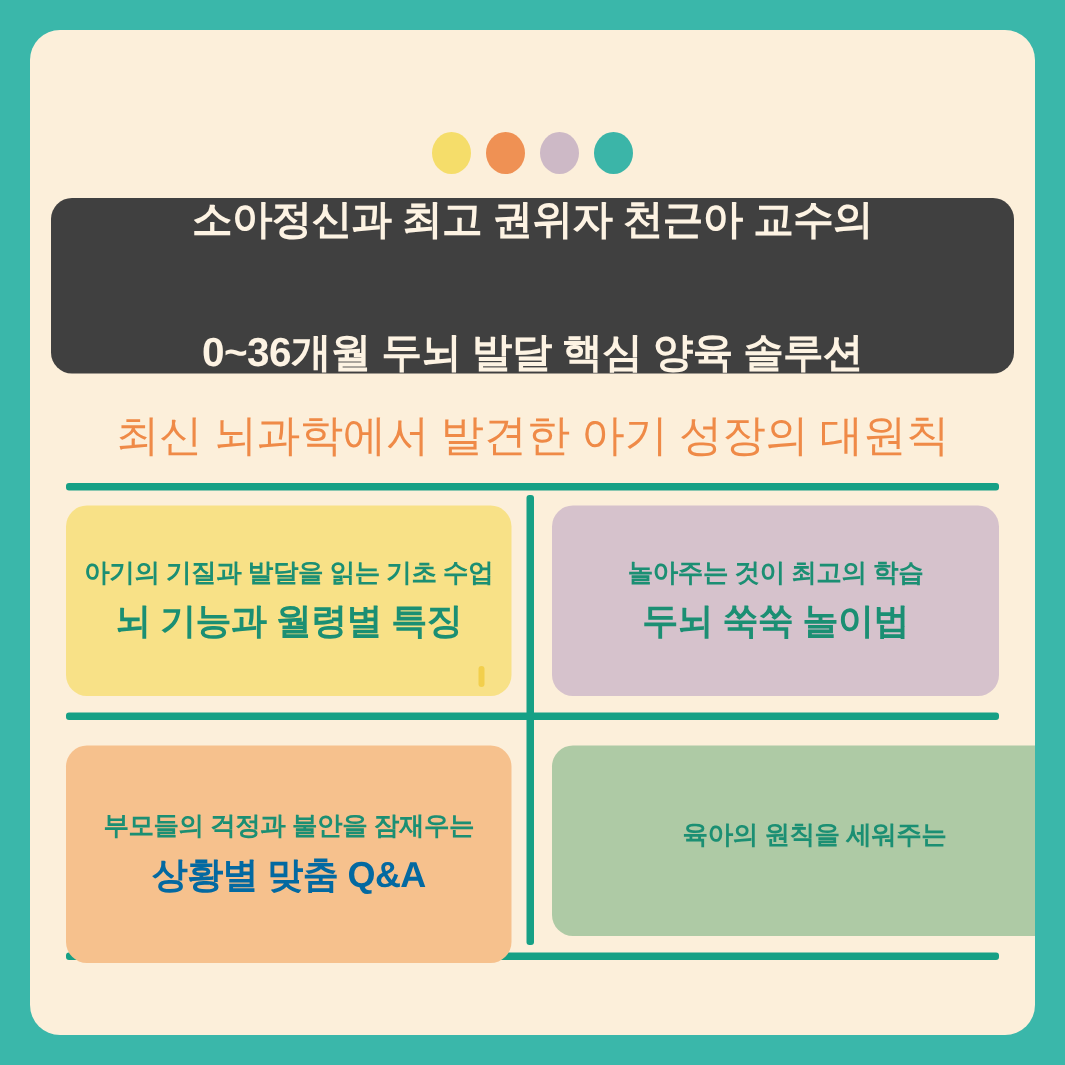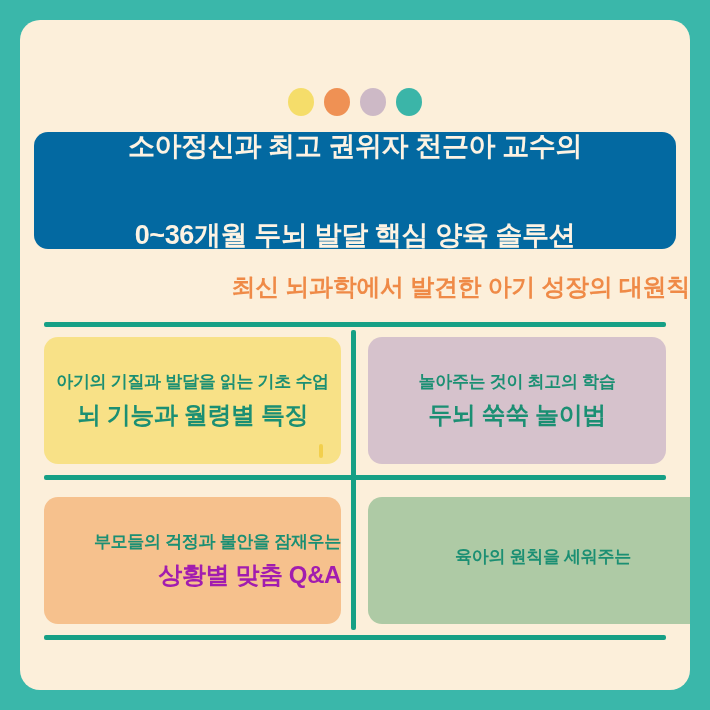--- a/index.html
+++ b/index.html
@@ -79,24 +79,24 @@
     text-align: center;
     white-space: nowrap;
   }
 
   
   #subtitle {
     position: absolute;
     left: 0;
     top: 251px;
     width: 670px;
-    text-align: right;
+    text-align: center;
     color: #ef8a47;
-    font-size: 24px;
-    font-weight: 700;
+    font-size: 29px;
+    font-weight: 400;
     letter-spacing: -0.3px;
     white-space: nowrap;
   }
 
   
   .h-rule {
     position: absolute;
     left: 24px;
     width: 622px;
     height: 5px;
@@ -148,23 +148,22 @@
 
   #card-tl {
     left: 24px;  top: 317px; width: 297px; height: 127px;
     background: #f8e187;
   }
   #card-tr {
     left: 348px; top: 317px; width: 298px; height: 127px;
     background: #d6c2cc;
   }
   #card-bl {
-    left: 24px;  top: 477px; width: 297px; height: 127px;
+    left: 24px;  top: 477px; width: 297px; height: 145px;
     background: #f6c18d;
-    align-items: flex-end;
   }
   #card-br {
     left: 348px; top: 477px; width: 350px; height: 127px;
     background: #aecaa5;
   }
 
   
   #yellow-tick {
     position: absolute;
     right: 18px;
@@ -181,21 +180,21 @@
 <div id="poster" style="background: rgb(58, 183, 170);">
   <div id="panel" style="background: rgb(252, 239, 218);">
 
     <div id="dot-row">
       <span class="dot" style="background: rgb(245, 221, 106);"></span>
       <span class="dot" style="background: rgb(239, 145, 84);"></span>
       <span class="dot" style="background: rgb(205, 185, 198);"></span>
       <span class="dot" style="background: rgb(59, 181, 168);"></span>
     </div>
 
-    <div id="header-banner" style="background: #0369a1; gap: 10px;">
+    <div id="header-banner" style="background: #404040; gap: 10px;">
       <div class="header-line" style="color: rgb(253, 243, 227);">소아정신과 최고 권위자 천근아 교수의</div>
       <div class="header-line" style="color: rgb(253, 243, 227); margin-top: 40px;">0~36개월 두뇌 발달 핵심 양육 솔루션</div>
     </div>
 
     <div id="subtitle" style="color: rgb(239, 138, 71);">최신 뇌과학에서 발견한 아기 성장의 대원칙</div>
 
     <div class="h-rule" id="rule-top" style="background: rgb(22, 160, 133);"></div>
     <div class="h-rule" id="rule-middle" style="background: rgb(22, 160, 133);"></div>
     <div class="h-rule" id="rule-bottom" style="background: rgb(22, 160, 133);"></div>
     <div id="v-rule" style="background: rgb(22, 160, 133);"></div>
@@ -206,21 +205,21 @@
     </div>
 
     <div class="card" id="card-tl" style="background: rgb(248, 225, 135);">
       <div class="card-sub" style="color: rgb(27, 143, 115);">아기의 기질과 발달을 읽는 기초 수업</div>
       <div class="card-title" style="color: rgb(27, 143, 115);">뇌 기능과 월령별 특징</div>
       <span id="yellow-tick"></span>
     </div>
 
     <div class="card" id="card-bl" style="background: rgb(246, 193, 141);">
       <div class="card-sub" style="color: rgb(27, 143, 115);">부모들의 걱정과 불안을 잠재우는</div>
-      <div class="card-title" style="color: #a21caf;">상황별 맞춤 Q&amp;A</div>
+      <div class="card-title" style="color: #0369a1;">상황별 맞춤 Q&amp;A</div>
     </div>
 
     <div class="card" id="card-br" style="background: rgb(174, 202, 165);">
       <div class="card-sub" style="color: rgb(27, 143, 115);">육아의 원칙을 세워주는</div>
     </div>
 
   </div>
 </div>
 
 </body></html>

